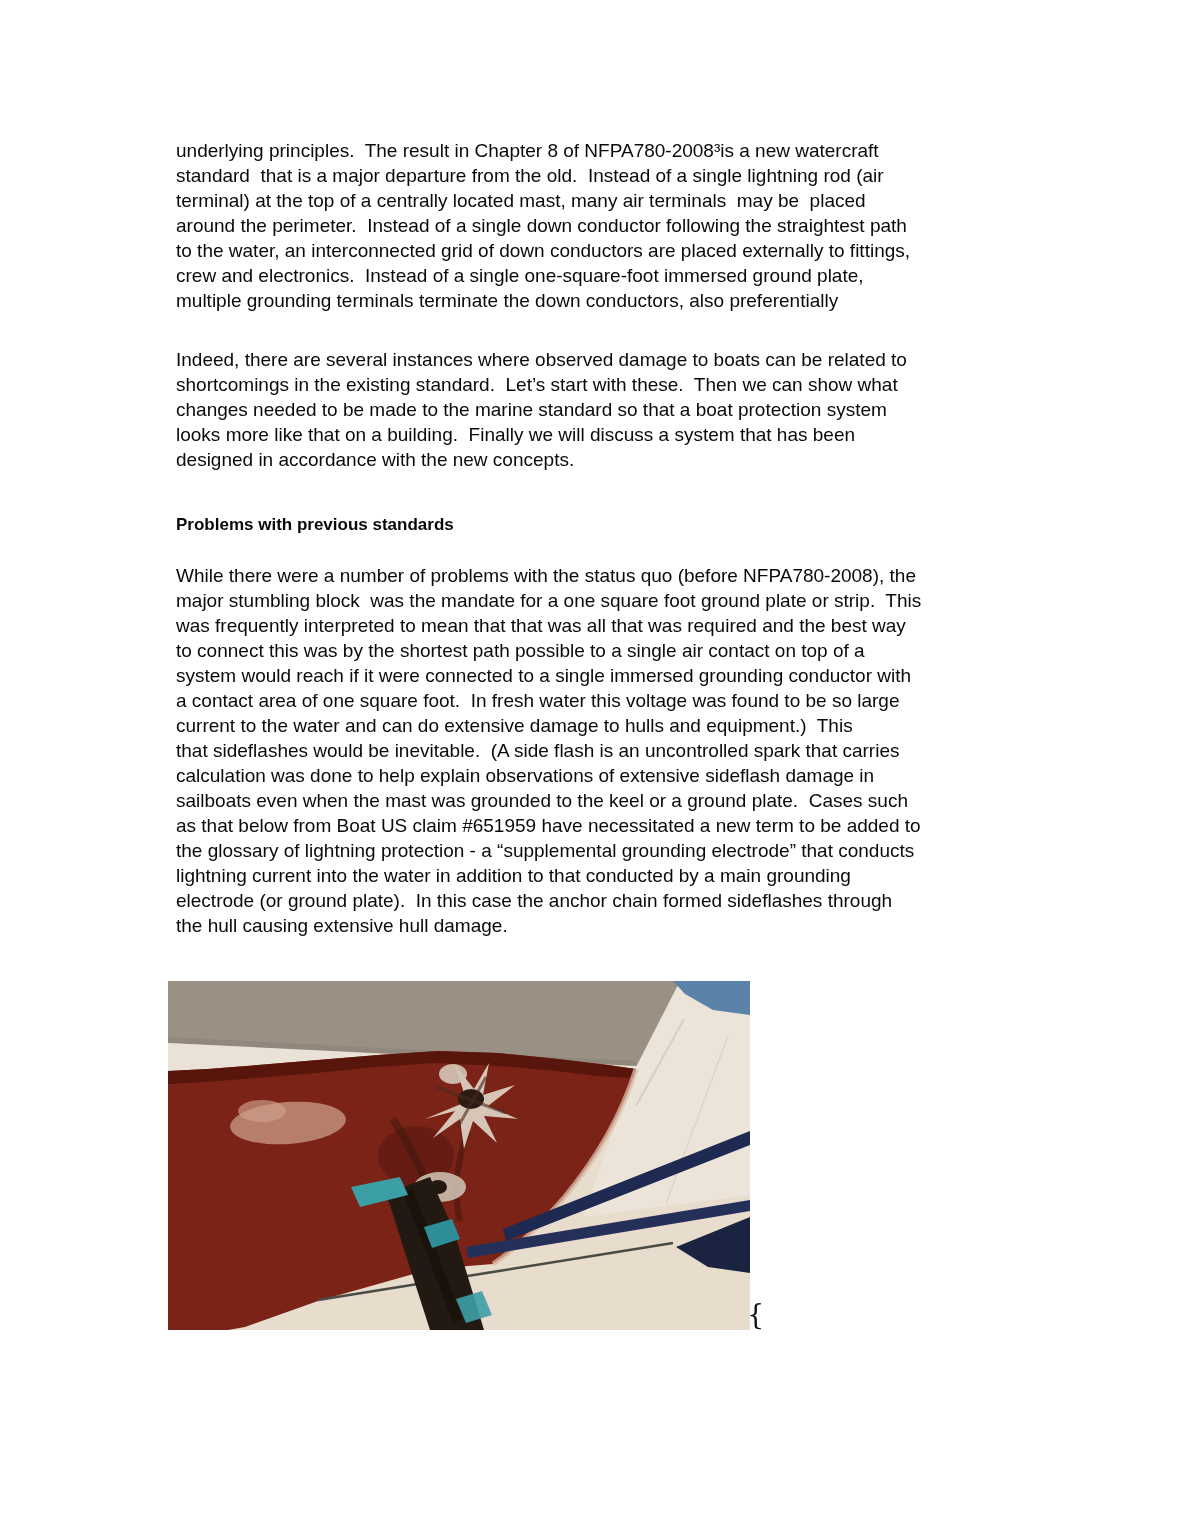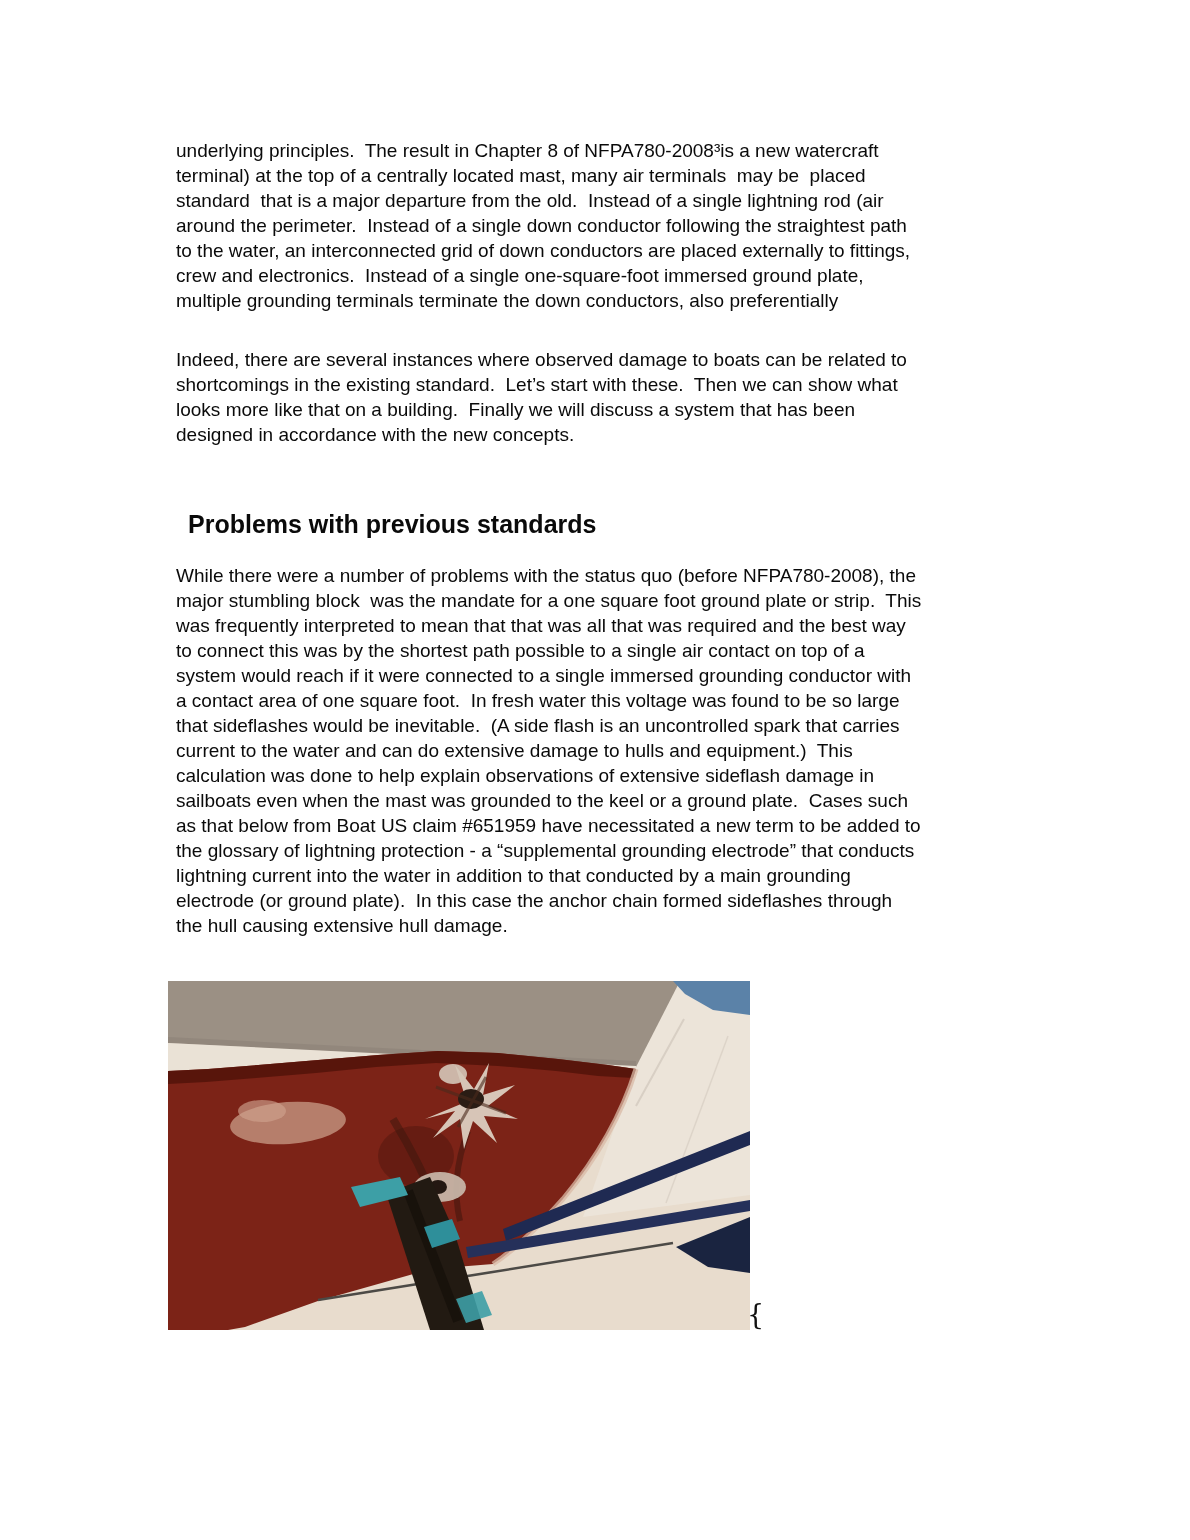--- a/index.html
+++ b/index.html
@@ -16,22 +16,22 @@
   .para {
     position: absolute;
     left: 176px;
     width: 848px;
     font-size: 19px;
     line-height: 25px;
   }
   .tline { white-space: pre; }
   .heading {
     position: absolute;
-    left: 188px;
-    font-size: 25px;
+    left: 176px;
+    font-size: 17px;
     font-weight: bold;
     line-height: 25px;
     white-space: pre;
   }
   .photo {
     position: absolute;
     left: 168px;
     top: 981px;
     width: 582px;
     height: 349px;
@@ -54,46 +54,47 @@
     line-height: 25px;
   }
 </style>
 </head>
 <body>
 
 <div class="page">
 
   <div class="para" style="top:138px">
       <div class="tline">underlying principles.  The result in Chapter 8 of NFPA780-2008³is a new watercraft</div>
+      <div class="tline">standard  that is a major departure from the old.  Instead of a single lightning rod (air</div>
       <div class="tline">terminal) at the top of a centrally located mast, many air terminals  may be  placed</div>
-      <div class="tline">standard  that is a major departure from the old.  Instead of a single lightning rod (air</div>
       <div class="tline">around the perimeter.  Instead of a single down conductor following the straightest path</div>
       <div class="tline">to the water, an interconnected grid of down conductors are placed externally to fittings,</div>
       <div class="tline">crew and electronics.  Instead of a single one-square-foot immersed ground plate,</div>
       <div class="tline">multiple grounding terminals terminate the down conductors, also preferentially</div>
     </div>
 
   <div class="para" style="top:347px">
       <div class="tline">Indeed, there are several instances where observed damage to boats can be related to</div>
       <div class="tline">shortcomings in the existing standard.  Let’s start with these.  Then we can show what</div>
+      <div class="tline">changes needed to be made to the marine standard so that a boat protection system</div>
       <div class="tline">looks more like that on a building.  Finally we will discuss a system that has been</div>
       <div class="tline">designed in accordance with the new concepts.</div>
     </div>
 
   <div class="heading" style="top:512px">Problems with previous standards</div>
 
   <div class="para" style="top:563px">
       <div class="tline">While there were a number of problems with the status quo (before NFPA780-2008), the</div>
       <div class="tline">major stumbling block  was the mandate for a one square foot ground plate or strip.  This</div>
       <div class="tline">was frequently interpreted to mean that that was all that was required and the best way</div>
       <div class="tline">to connect this was by the shortest path possible to a single air contact on top of a</div>
       <div class="tline">system would reach if it were connected to a single immersed grounding conductor with</div>
       <div class="tline">a contact area of one square foot.  In fresh water this voltage was found to be so large</div>
+      <div class="tline">current to the water and can do extensive damage to hulls and equipment.)  This</div>
       <div class="tline">that sideflashes would be inevitable.  (A side flash is an uncontrolled spark that carries</div>
-      <div class="tline">current to the water and can do extensive damage to hulls and equipment.)  This</div>
       <div class="tline">calculation was done to help explain observations of extensive sideflash damage in</div>
       <div class="tline">sailboats even when the mast was grounded to the keel or a ground plate.  Cases such</div>
       <div class="tline">as that below from Boat US claim #651959 have necessitated a new term to be added to</div>
       <div class="tline">the glossary of lightning protection - a “supplemental grounding electrode” that conducts</div>
       <div class="tline">lightning current into the water in addition to that conducted by a main grounding</div>
       <div class="tline">electrode (or ground plate).  In this case the anchor chain formed sideflashes through</div>
       <div class="tline">the hull causing extensive hull damage.</div>
     </div>
 
   <figure class="photo">

